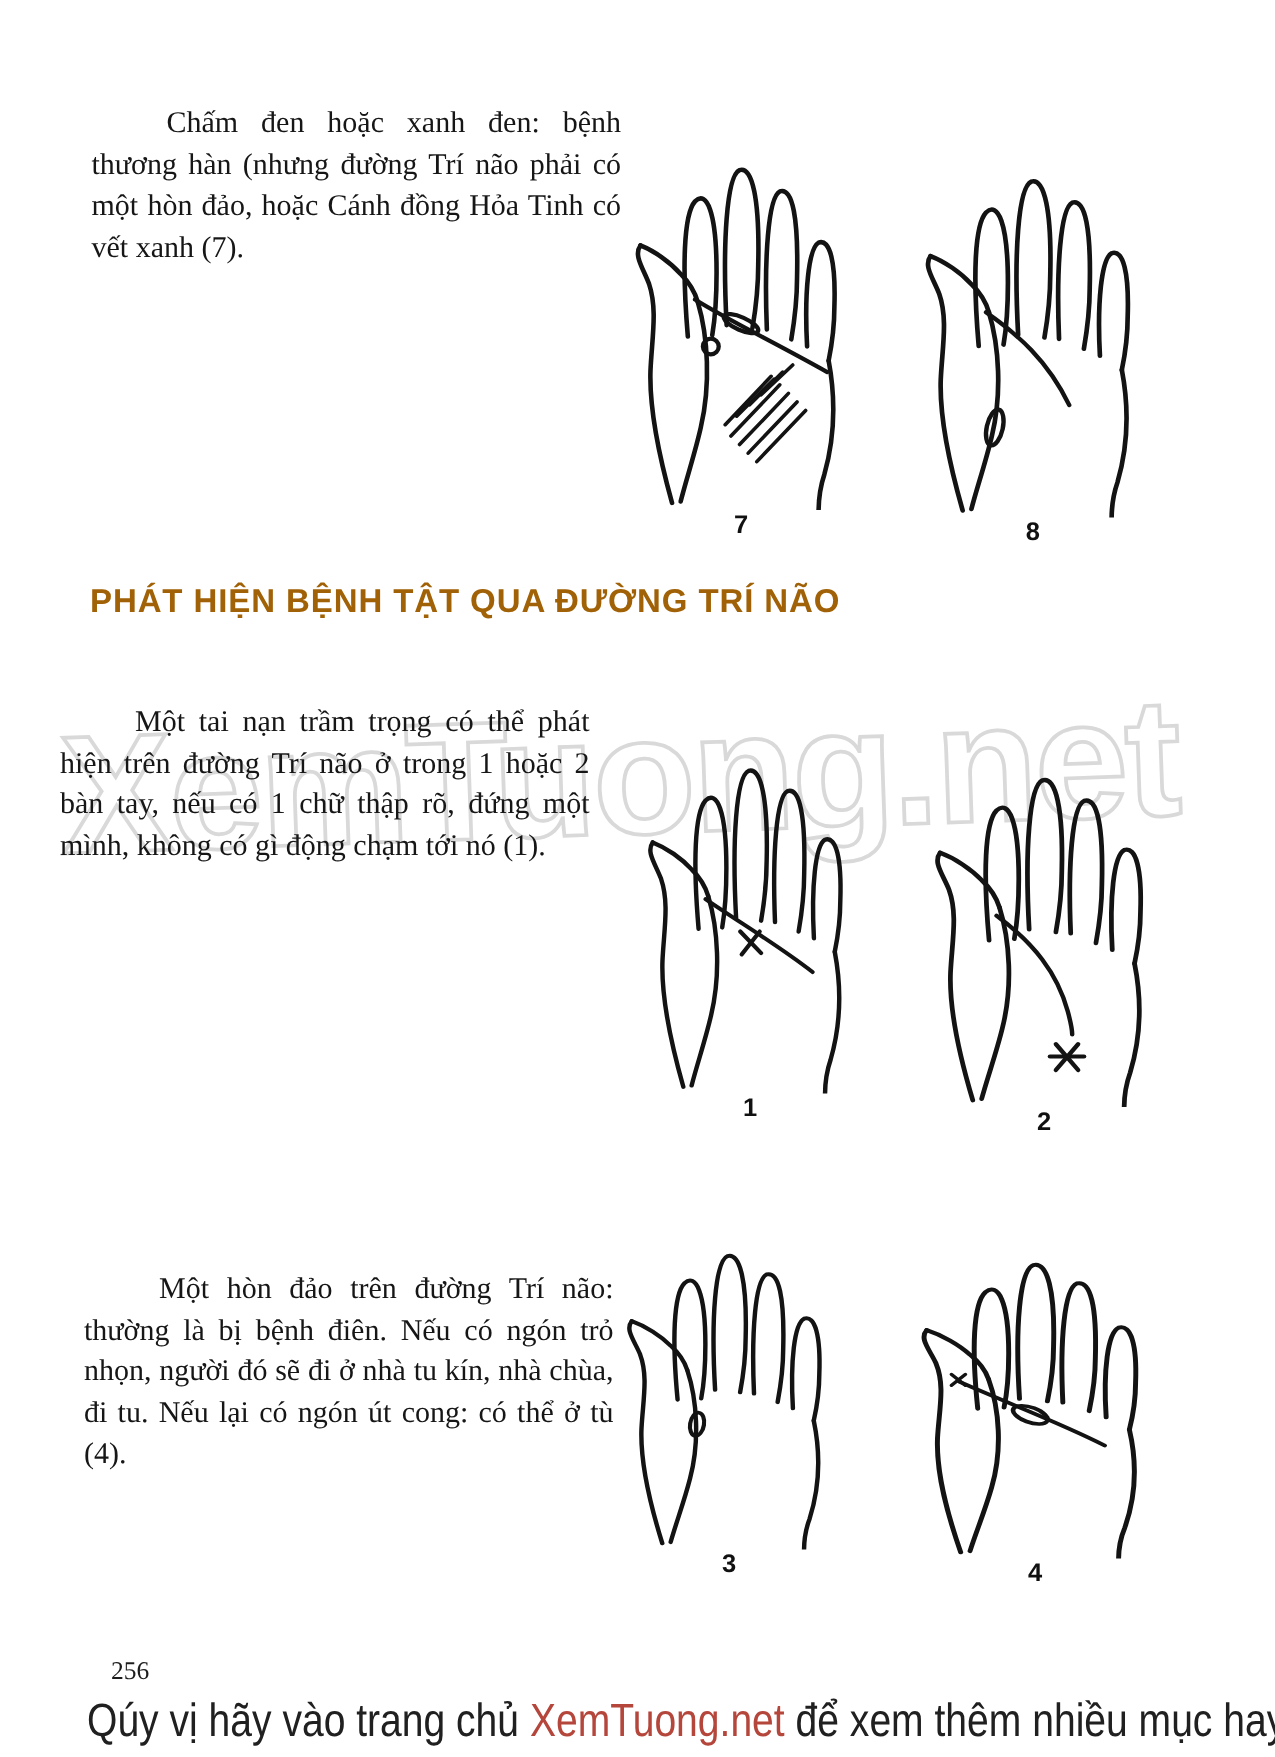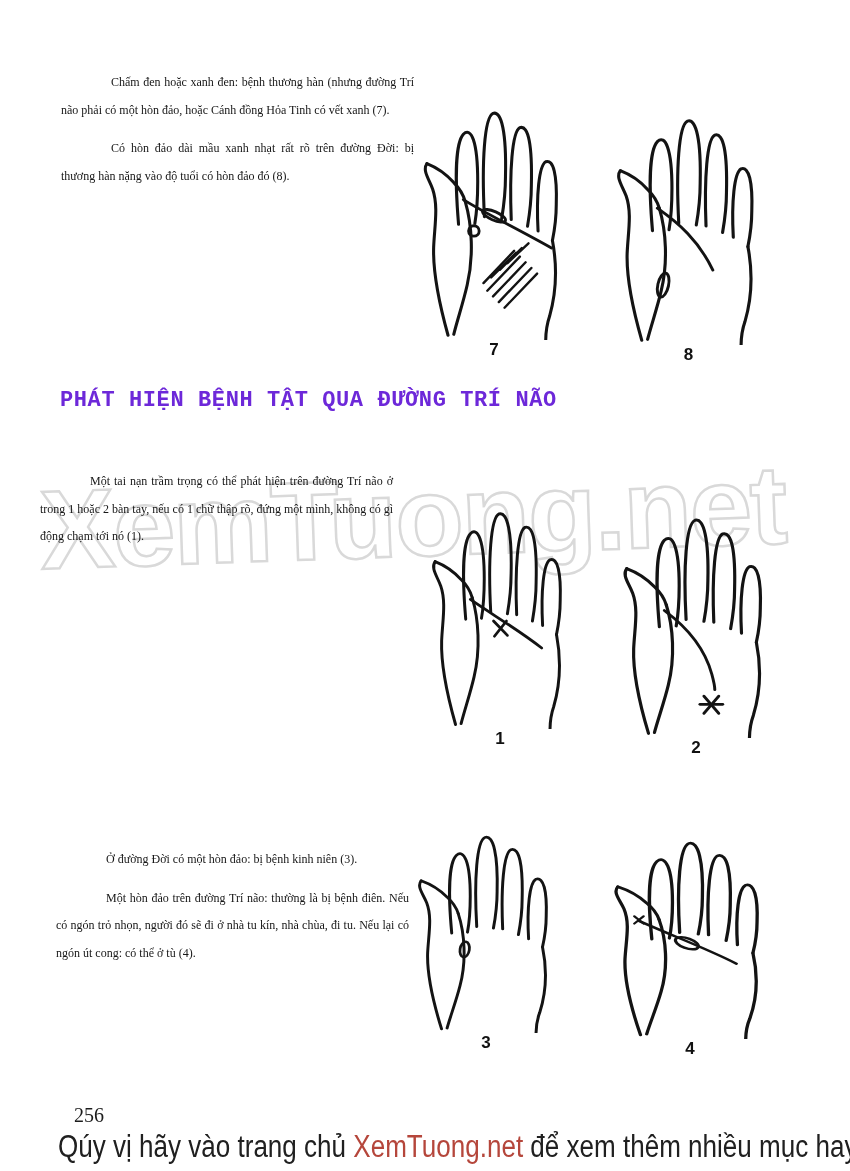--- a/index.html
+++ b/index.html
@@ -12,30 +12,30 @@
     position:absolute;left:40px;top:462px;z-index:0;
     font-family:"Liberation Sans", sans-serif;font-weight:bold;
     font-size:112px;line-height:1;letter-spacing:-2px;white-space:nowrap;
     color:transparent;-webkit-text-stroke:2.5px #d9d9d9;
     transform:rotate(-2deg);transform-origin:center;
     user-select:none;pointer-events:none;
   }
   
   .text-block{
     position:absolute;z-index:2;width:353px;
-    font-size:12px;line-height:27.5px;text-align:justify;font-family:Liberation Serif, serif;
+    font-size:20px;line-height:27.5px;text-align:justify;font-family:Liberation Serif, serif;
   }
   .text-block p{margin:0 0 11px 0;text-indent:50px;}
   #block1{left:61px;top:69px;}
   #block2{left:40px;top:468px;}
   #block3{left:56px;top:846px;}
   .section-heading{
     position:absolute;left:60px;top:388px;z-index:2;width:640px;
-    font-family:Liberation Mono, monospace;font-weight:bold;
-    font-size:22px;letter-spacing:0.6px;color:#6d28d9;
+    font-family:Liberation Sans, sans-serif;font-weight:bold;
+    font-size:22px;letter-spacing:0.6px;color:#a16207;
   }
   
   .figure{position:absolute;z-index:1;}
   .figure svg{display:block;}
   .figure .cap{
     text-align:center;margin-top:0px;
     font-family:"Liberation Sans", sans-serif;font-weight:bold;
     font-size:17px;color:#111;
   }
   #fig7{left:403px;top:84px;}
@@ -43,21 +43,21 @@
   #fig1{left:412px;top:486px;}
   #fig2{left:602px;top:492px;}
   #fig3{left:398px;top:812px;}
   #fig4{left:592px;top:818px;}
   .hand-stroke{fill:none;stroke:#131313;stroke-width:3.2;stroke-linecap:round;stroke-linejoin:round;}
   .overlay{fill:none;stroke:#131313;stroke-width:3;stroke-linecap:round;}
   .hatch{fill:none;stroke:#131313;stroke-width:2.5;stroke-linecap:round;}
   
   .page-number{
     position:absolute;left:74px;top:1104px;z-index:2;
-    font-size:20px;color:#1c1c1c;text-align:right;
+    font-size:17px;color:#1c1c1c;text-align:right;
   }
   .footer-note{
     position:absolute;left:58px;top:1129px;z-index:2;white-space:nowrap;
     font-family:"Liberation Sans", sans-serif;font-size:31px;color:#202020;
     transform:scaleX(0.84);transform-origin:left center;
   }
   .footer-link{color:#b5463b;}
   .hidden-defs{position:absolute;width:0;height:0;overflow:hidden;}
 </style>
 </head>
@@ -83,31 +83,29 @@
 
       <path d="M156,165 C161,192 160,220 153,245 C150,254 149,262 149,271"></path>
     </g>
   </defs>
 </svg>
 
 <div class="watermark">XemTuong.net</div>
 
 <div class="text-block" id="block1">
   <p>Chấm đen hoặc xanh đen: bệnh thương hàn (nhưng đường Trí não phải có một hòn đảo, hoặc Cánh đồng Hỏa Tinh có vết xanh (7).</p>
-  <p>Có hòn đảo dài mầu xanh nhạt rất rõ trên đường Đời: bị thương hàn nặng vào độ tuổi có hòn đảo đó (8).</p>
 </div>
 
 <div class="section-heading">PHÁT HIỆN BỆNH TẬT QUA ĐƯỜNG TRÍ NÃO</div>
 
 <div class="text-block" id="block2">
   <p>Một tai nạn trầm trọng có thể phát hiện trên đường Trí não ở trong 1 hoặc 2 bàn tay, nếu có 1 chữ thập rõ, đứng một mình, không có gì động chạm tới nó (1).</p>
 </div>
 
 <div class="text-block" id="block3">
-  <p>Ở đường Đời có một hòn đảo: bị bệnh kinh niên (3).</p>
   <p>Một hòn đảo trên đường Trí não: thường là bị bệnh điên. Nếu có ngón trỏ nhọn, người đó sẽ đi ở nhà tu kín, nhà chùa, đi tu. Nếu lại có ngón út cong: có thể ở tù (4).</p>
 </div>
 
 <div class="figure" id="fig7">
   <svg width="182" height="256" viewBox="0 0 190 270" preserveAspectRatio="none">
     <use href="#hand-base"></use>
     <g class="overlay">
       <path d="M63,122 C85,136 120,153 155,173"></path>
       <ellipse cx="95" cy="139" rx="13" ry="4.5" transform="rotate(24 95 139)"></ellipse>
       <circle cx="74" cy="155" r="5.5"></circle>

